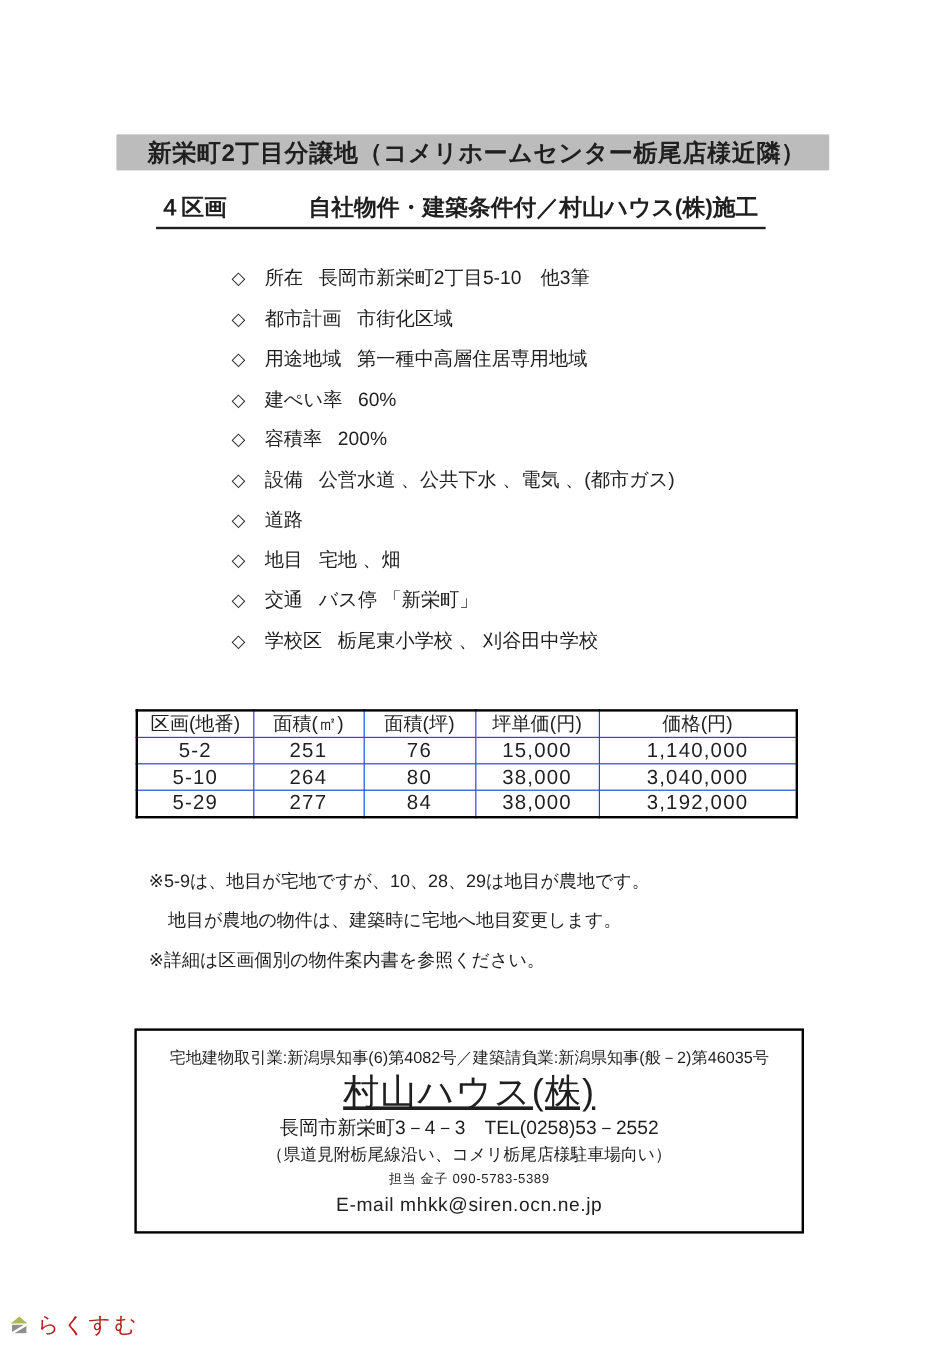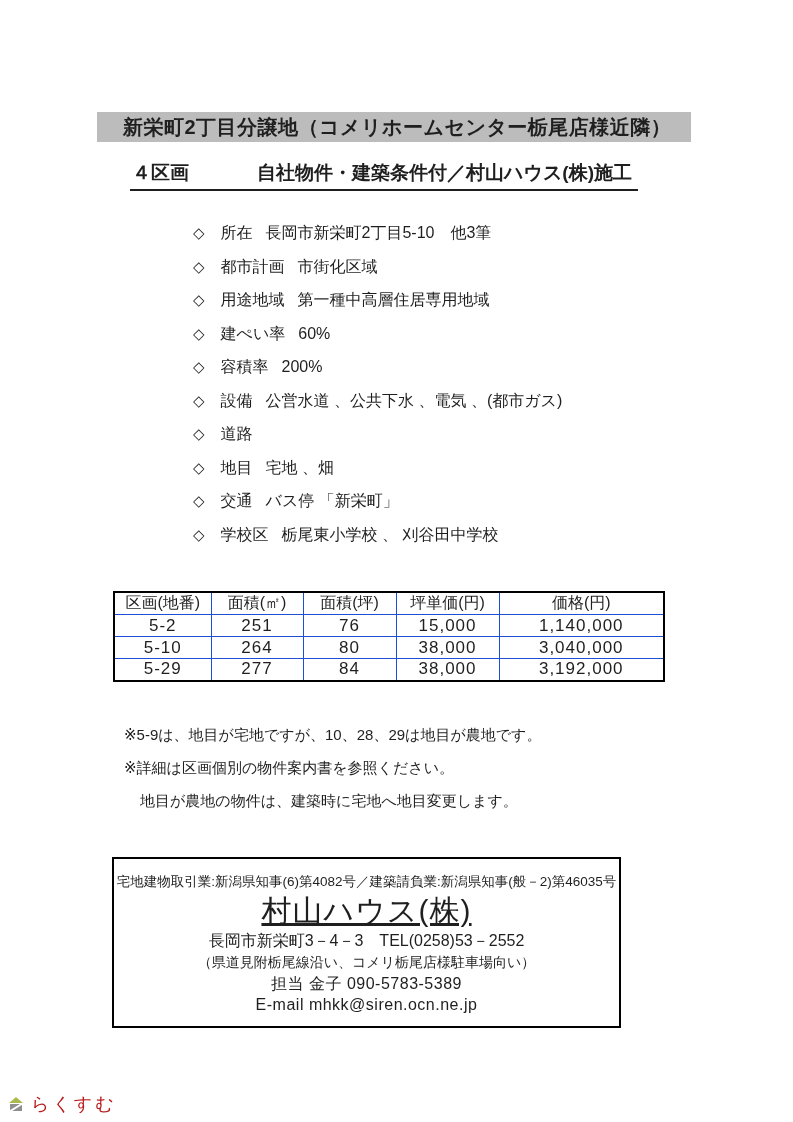--- a/index.html
+++ b/index.html
@@ -36,28 +36,28 @@
     height:22px; padding:0 2px; white-space:nowrap;
   }
   .price-table th { font-size:16px; }
   .price-table td { font-size:17px; letter-spacing:1px; }
   
   .notes { position:absolute; left:124px; top:724px; }
   .note-line { font-size:15px; line-height:21px; margin-bottom:12px; white-space:nowrap; }
   .note-line.indent { padding-left:16px; }
   
   .company-box {
-    position:absolute; left:112px; top:857px; width:509px; height:171px;
+    position:absolute; left:112px; top:857px; width:558px; height:171px;
     border:2px solid #000; text-align:center; padding-top:13px;
   }
   .license-line { font-size:13.5px; line-height:20px; white-space:nowrap; }
   .company-name { font-size:30px; line-height:38px; font-weight:normal; letter-spacing:1px;text-decoration:underline; }
   .address-tel { font-size:16px; line-height:22px; }
   .location-note { font-size:14px; line-height:21px; }
-  .contact-line { font-size:16px; line-height:21px; letter-spacing:0.5px; }
+  .contact-line { font-size:11px; line-height:21px; letter-spacing:0.5px; }
   .email-line { font-size:16px; line-height:22px; letter-spacing:0.5px; }
   
   .watermark {
     position:absolute; left:8px; top:1092px; display:flex; align-items:center; gap:7px;
   }
   .watermark .wm-text { font-size:18px; letter-spacing:3px; color:#b91c1c; }
 </style>
 </head>
 <body>
 
@@ -161,22 +161,22 @@
           <td>277</td>
           <td>84</td>
           <td>38,000</td>
           <td>3,192,000</td>
         </tr>
       </tbody>
   </table>
 
   <div class="notes" id="notes-list">
       <div class="note-line">※5-9は、地目が宅地ですが、10、28、29は地目が農地です。</div>
+      <div class="note-line indent">地目が農地の物件は、建築時に宅地へ地目変更します。</div>
       <div class="note-line">※詳細は区画個別の物件案内書を参照ください。</div>
-      <div class="note-line indent">地目が農地の物件は、建築時に宅地へ地目変更します。</div>
     </div>
 
   <div class="company-box">
     <div class="license-line">宅地建物取引業:新潟県知事(6)第4082号／建築請負業:新潟県知事(般－2)第46035号</div>
     <div class="company-name">村山ハウス(株)</div>
     <div class="address-tel">長岡市新栄町3－4－3　TEL(0258)53－2552</div>
     <div class="location-note">（県道見附栃尾線沿い、コメリ栃尾店様駐車場向い）</div>
     <div class="contact-line">担当 金子 090-5783-5389</div>
     <div class="email-line">E-mail mhkk@siren.ocn.ne.jp</div>
   </div>

